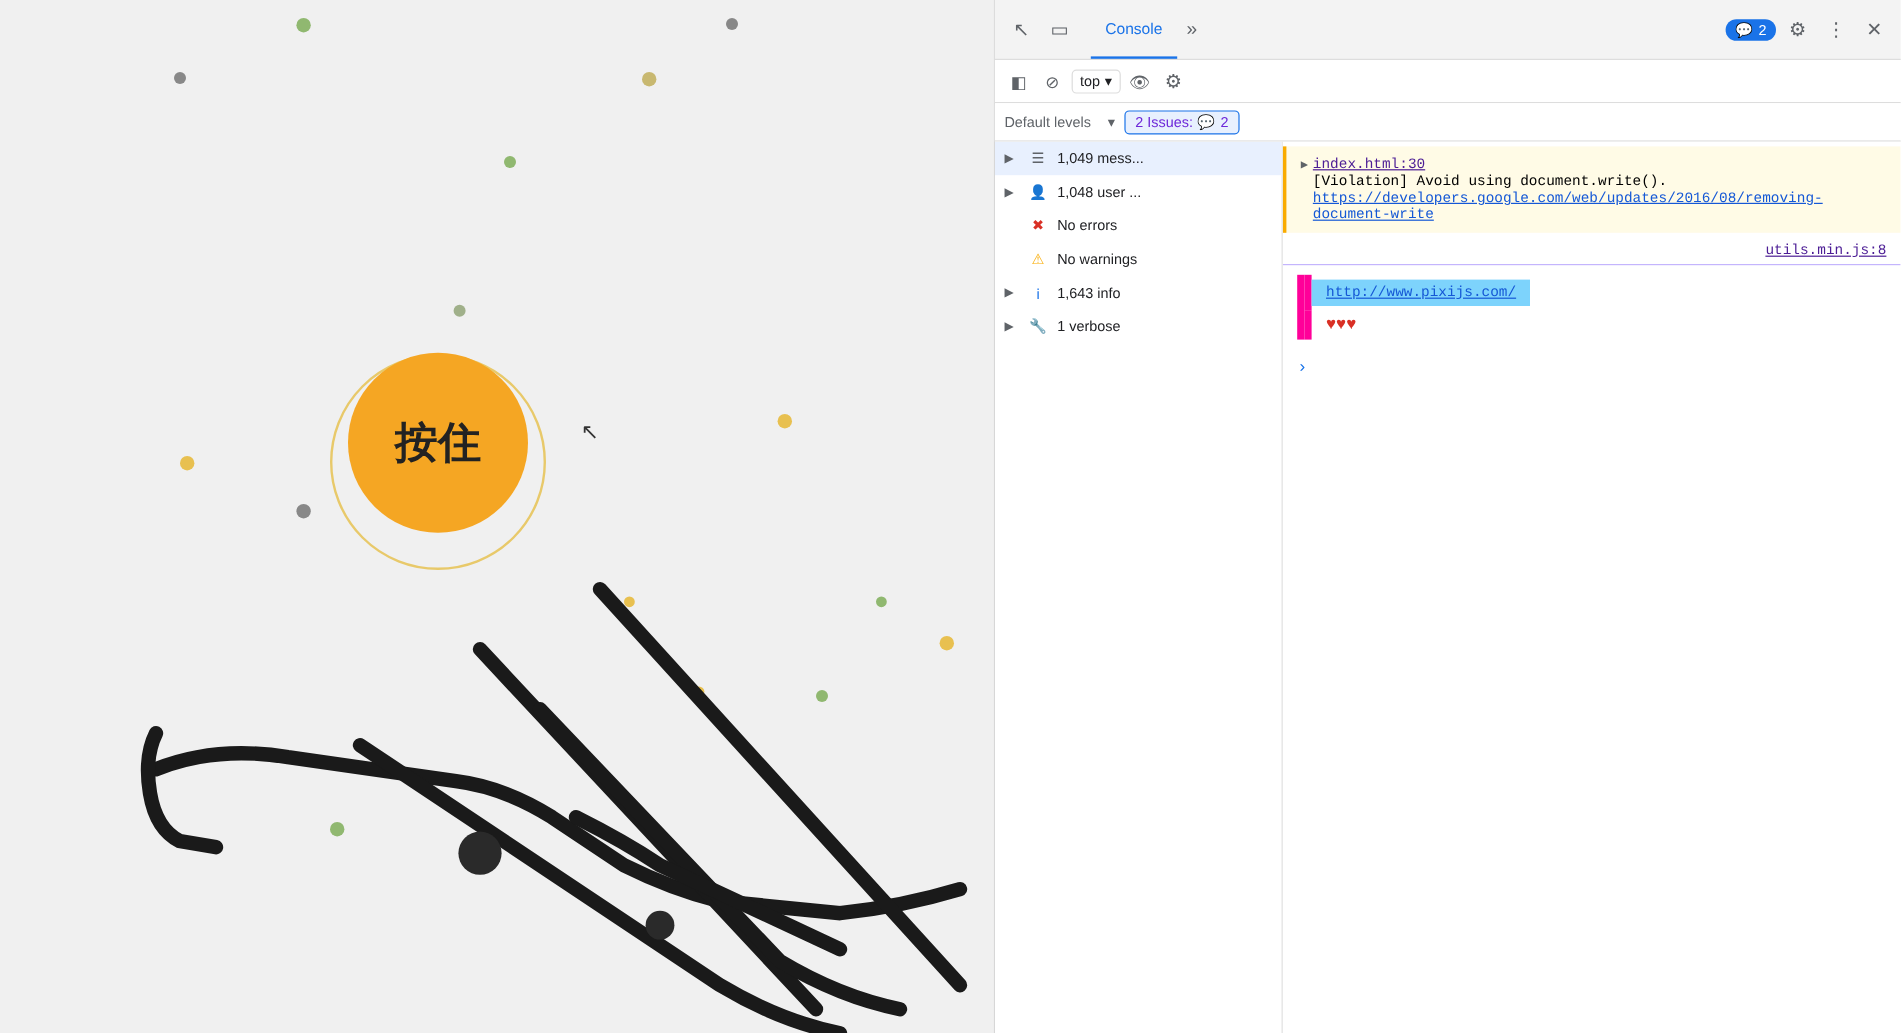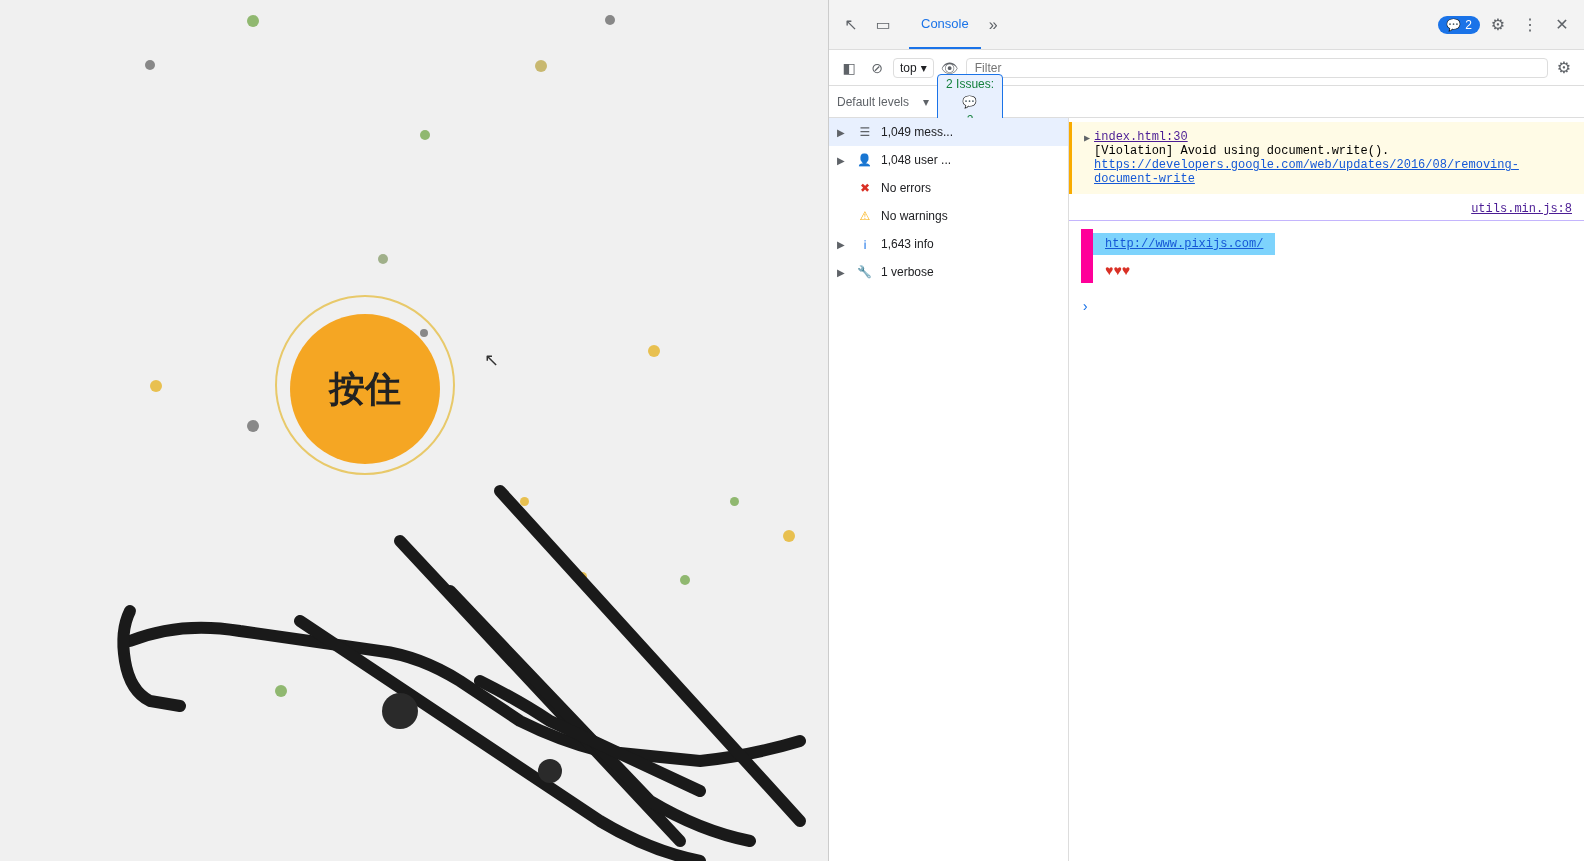--- a/index.html
+++ b/index.html
@@ -24,21 +24,21 @@
     .orange-button {
       position: absolute;
       width: 150px;
       height: 150px;
       border-radius: 50%;
       background: #f5a623;
       display: flex;
       align-items: center;
       justify-content: center;
       left: 290px;
-      top: 314px;
+      top: 294px;
     }
     .orange-button-ring {
       position: absolute;
       width: 180px;
       height: 180px;
       border-radius: 50%;
       border: 2px solid #e8c96a;
       left: 275px;
       top: 295px;
     }
@@ -194,26 +194,25 @@
       display: flex;
       align-items: center;
       gap: 14px;
     }
     .issues-badge {
       background: #e8f0fe;
       border: 1px solid #1a73e8;
       border-radius: 4px;
       padding: 2px 8px;
       font-size: 12px;
-      color: #15803d;
-      display: flex;
-      align-items: center;
-      gap: 4px;
-      cursor: pointer;
-      flex-direction: column;
+      color: #6d28d9;
+      display: flex;
+      align-items: center;
+      gap: 4px;
+      cursor: pointer;
     }
 
     
     .console-main {
       flex: 1;
       display: flex;
       overflow: hidden;
     }
 
     
@@ -435,21 +434,20 @@
   </div>
 
   <div class="console-toolbar">
     <div class="toolbar-icon">◧</div>
     <div class="toolbar-icon">⊘</div>
     <div class="top-selector">
       <span>top</span>
       <span>▾</span>
     </div>
     <div class="toolbar-icon">👁</div>
-    <input class="filter-input" type="text" placeholder="Filter" style="">
     <div class="toolbar-settings">⚙</div>
   </div>
 
   <div class="console-toolbar2">
     <div class="default-levels">
       <span>Default levels</span>
       <span>▾</span>
     </div>
     <div class="issues-badge">
       <span>2 Issues:</span>

